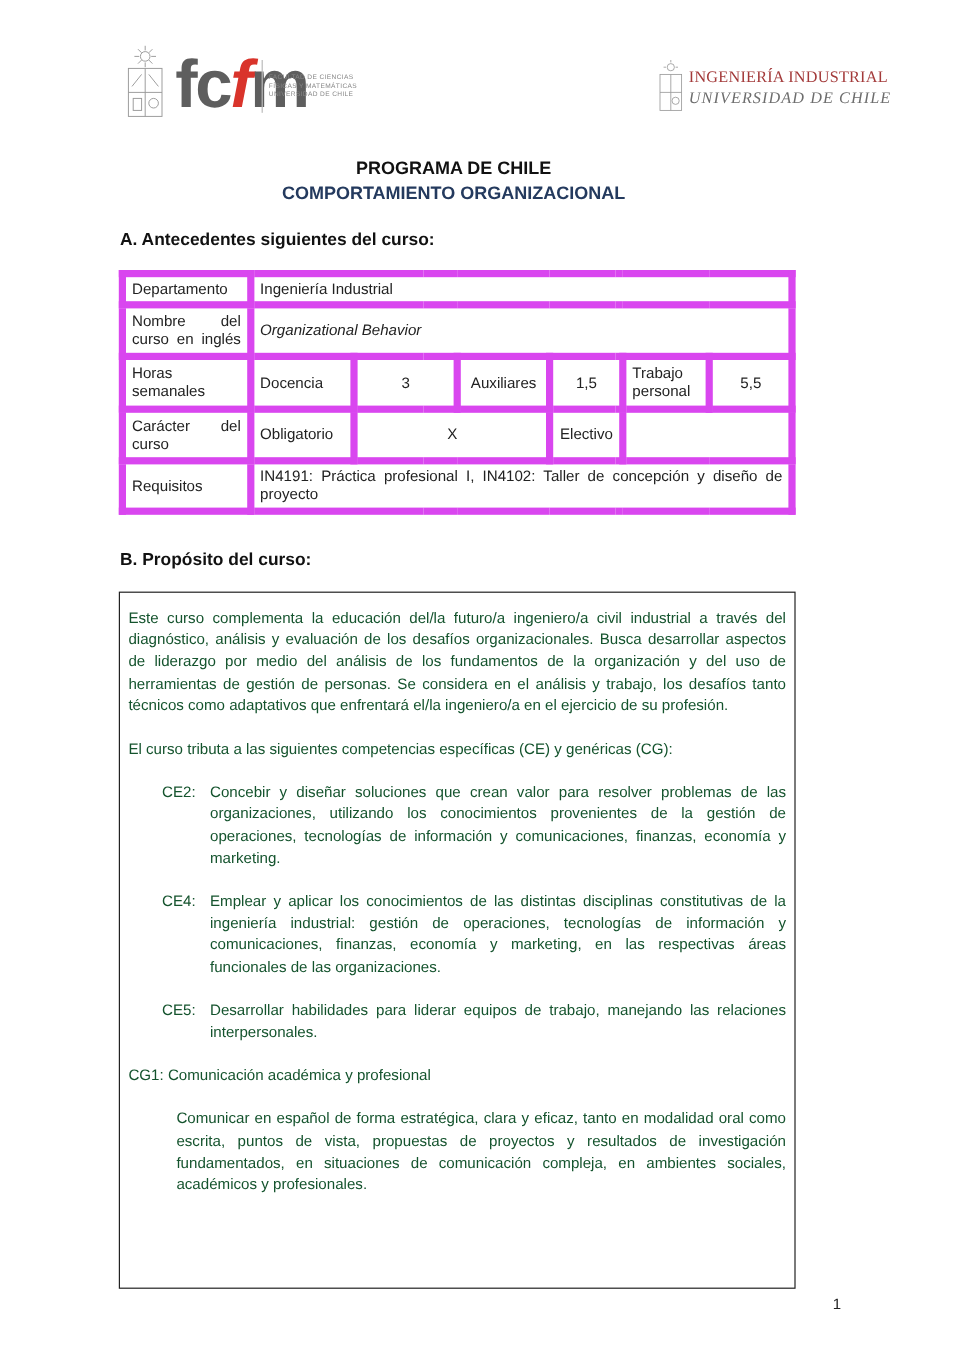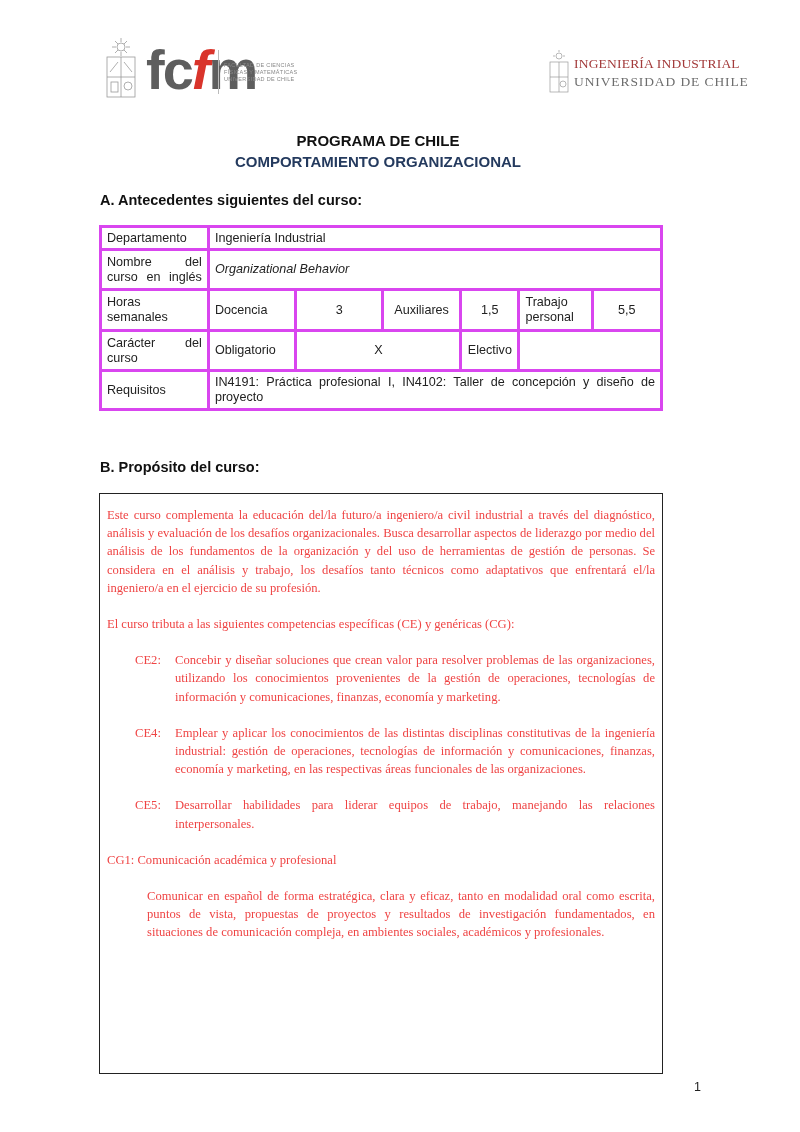--- a/index.html
+++ b/index.html
@@ -15,50 +15,50 @@
   .fcfm .red { color: #d9342b; font-style: italic; }
   .fcfm-sep { position: absolute; left: 118px; top: 12px; width: 1px; height: 44px; background: #bbb; }
   .fcfm-sub { position: absolute; left: 124px; top: 24px; font-size: 5.5px; line-height: 7px;
               color: #888; letter-spacing: 0.3px; text-transform: uppercase; width: 90px; }
 
   .logo-right { left: 548px; top: 50px; width: 240px; height: 44px; }
   .crest-r { position: absolute; left: 0; top: 0; width: 22px; height: 44px; }
   .ii-line1 { position: absolute; left: 26px; top: 6px; font-family: "Liberation Serif", serif;
               font-size: 13.5px; color: #a33a3a; letter-spacing: 0.2px; white-space: nowrap; }
   .ii-line2 { position: absolute; left: 26px; top: 24px; font-family: "Liberation Serif", serif;
-              font-size: 13.5px; color: #6d6d6d; letter-spacing: 0.9px; white-space: nowrap; }
+              font-size: 13.5px; color: #6d6d6d; letter-spacing: 0.9px; white-space: nowrap; font-style: italic; }
 
   
   .title1 { left: 0; width: 756px; top: 132px; text-align: center; font-weight: bold;
             font-size: 15px; color: #111; }
   .title2 { left: 0; width: 756px; top: 153px; text-align: center; font-weight: bold;
             font-size: 15px; color: #243a5e; }
   .section { left: 100px; top: 192px; font-weight: bold; font-size: 14.5px; color: #111; }
   .section-b { top: 459px; }
 
   
   .info-table { left: 99px; top: 225px; width: 564px; border-collapse: collapse;
                 font-size: 12.6px; color: #222; }
-  .info-table td { border: 3px solid #d946ef; padding: 0 5px; line-height: 15px; vertical-align: middle; }
+  .info-table td { border: 6px solid #d946ef; padding: 0 5px; line-height: 15px; vertical-align: middle; }
   .row-1 td { height: 20px; }
   .row-2 td { height: 37px; }
   .row-3 td { height: 37px; }
   .row-4 td { height: 38px; }
   .row-5 td { height: 37px; }
   .row-6 td { height: 36px; }
   .lbl { text-align: justify; text-align-last: justify; }
   .lbl-left { text-align: left; }
   .center { text-align: center; }
   .italic { font-style: italic; }
 
   
   .purpose-box { left: 99px; top: 493px; width: 562px; height: 579px; border: 1.5px solid #222;
                  box-sizing: content-box; }
   .pb-inner { position: absolute; left: 7px; top: 12px; width: 548px; font-size: 12.6px;
-              line-height: 18.2px; color: #ef4444; font-family: Liberation Serif, serif; }
+              line-height: 18.2px; color: #14532d; }
   .pb-inner p { margin: 0; text-align: justify; }
   .gap { height: 18px; }
   .comp { display: flex; text-align: justify; margin-left: 28px; }
   .comp-code { flex: none; width: 40px; }
   .comp-text { flex: 1; text-align: justify; }
   .indent-block { padding-left: 40px; text-align: justify; }
 
   .page-num { left: 694px; top: 1080px; font-size: 12.5px; color: #222; }
 </style>
 </head>

